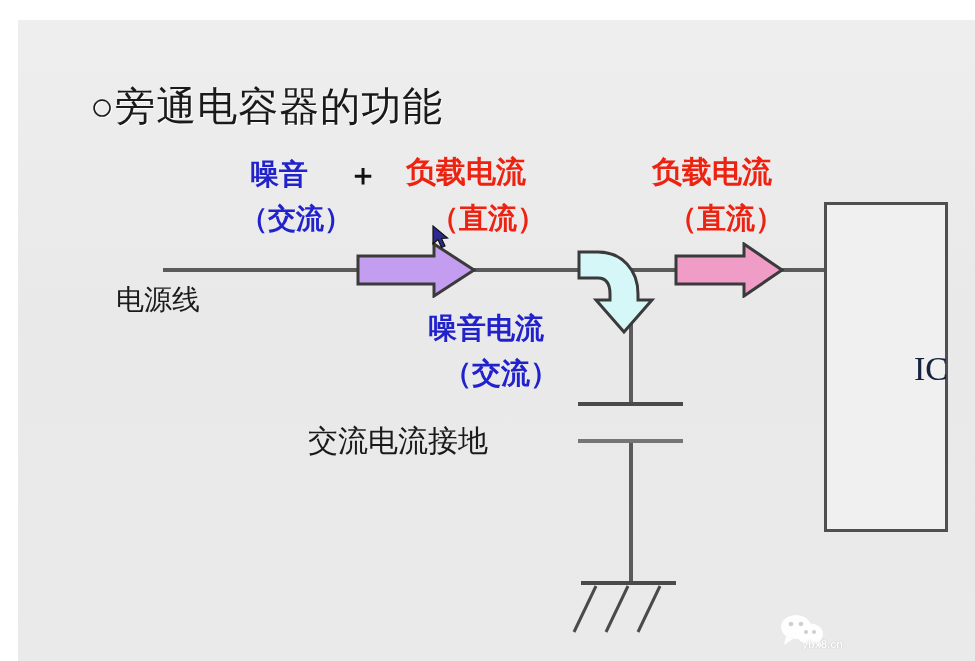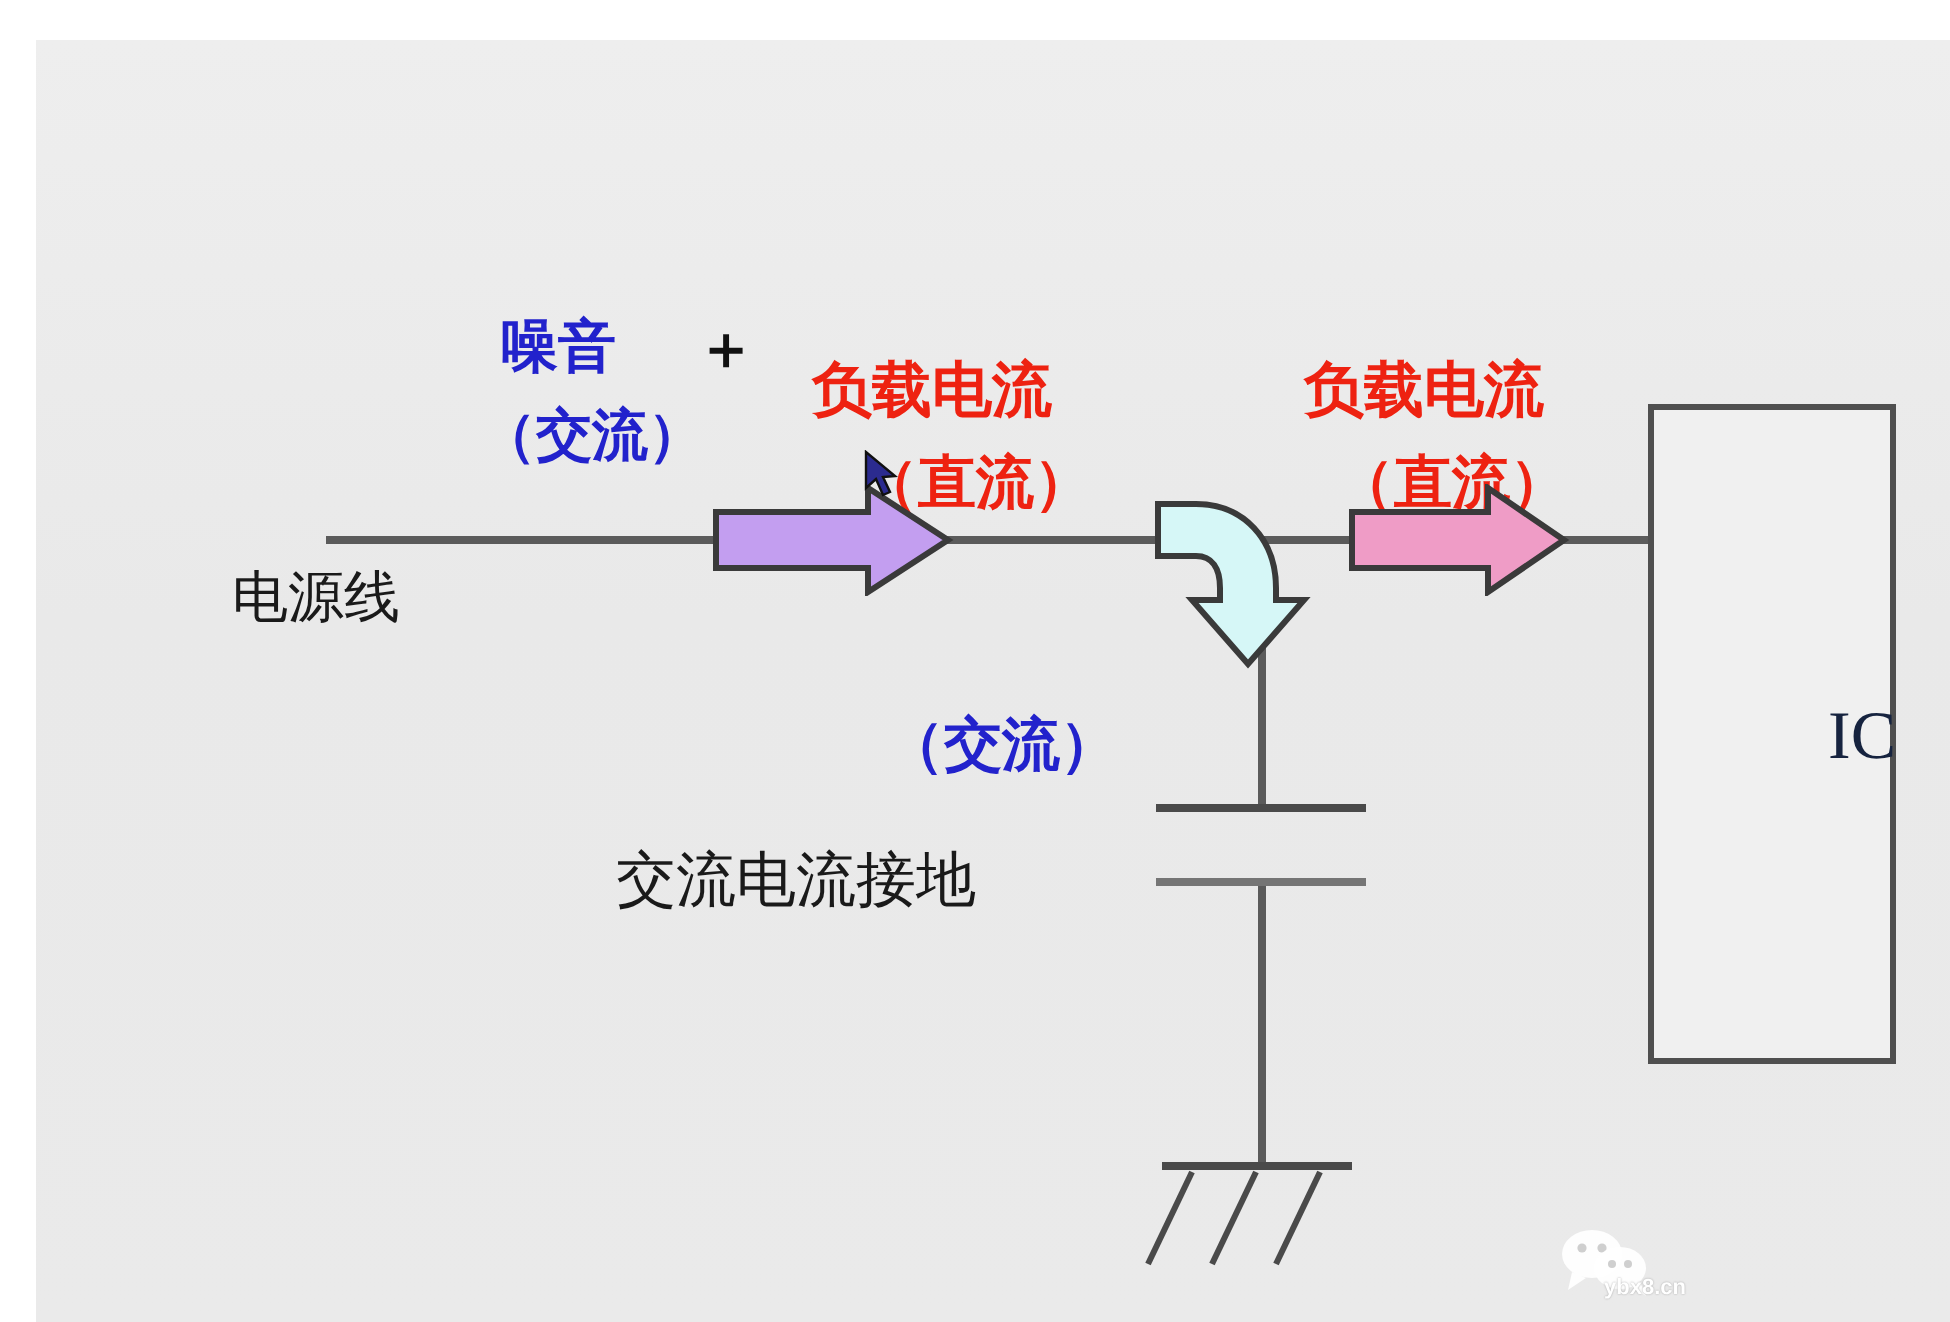--- a/index.html
+++ b/index.html
@@ -33,21 +33,21 @@
   #title {
     left: 72px;
     top: 66px;
     font-size: 40px;
     color: #1a1a1a;
     letter-spacing: 1px;
     text-shadow: 1px 1px 0 rgba(255,255,255,0.85);
   }
   
   .lbl-blue { color: #2222cc; font-weight: bold; }
-  .lbl-red  { color: #ee2211; font-weight: bold; margin-top: 24px; }
+  .lbl-red  { color: #ee2211; font-weight: bold; }
   .lbl-blk  { color: #1a1a1a; }
 
   #lbl-noise {
     left: 232px; top: 139px; font-size: 29px;
   }
   #lbl-plus {
     left: 330px; top: 139px; font-size: 30px; color:#111; font-weight:bold;
     font-family: "Liberation Sans", sans-serif;
   }
   #lbl-noise-ac {
@@ -153,30 +153,32 @@
 
   
   #cursor { position: absolute; left: 414px; top: 205px; }
 </style>
 </head>
 <body>
 
 <div id="screen">
   <div id="slide">
 
+    <div class="txt lbl-blk" id="title">○旁通电容器的功能</div>
 
     <div class="txt lbl-blue" id="lbl-noise">噪音</div>
     <div class="txt" id="lbl-plus">＋</div>
     <div class="txt lbl-blue" id="lbl-noise-ac">（交流）</div>
     <div class="txt lbl-red" id="lbl-load1">负载电流</div>
     <div class="txt lbl-red" id="lbl-load1-dc">（直流）</div>
 
     <div class="txt lbl-red" id="lbl-load2">负载电流</div>
     <div class="txt lbl-red" id="lbl-load2-dc">（直流）</div>
 
+    <div class="txt lbl-blue" id="lbl-noisecur">噪音电流</div>
     <div class="txt lbl-blue" id="lbl-noisecur-ac">（交流）</div>
 
     <div class="txt lbl-blk" id="lbl-powerline">电源线</div>
     <div class="txt lbl-blk" id="lbl-acground">交流电流接地</div>
 
     <div class="wire" id="wire-left"></div>
     <div class="wire" id="wire-mid"></div>
     <div class="wire" id="wire-right1"></div>
     <div class="wire" id="wire-right2"></div>
     <div class="wire" id="wire-down"></div>

